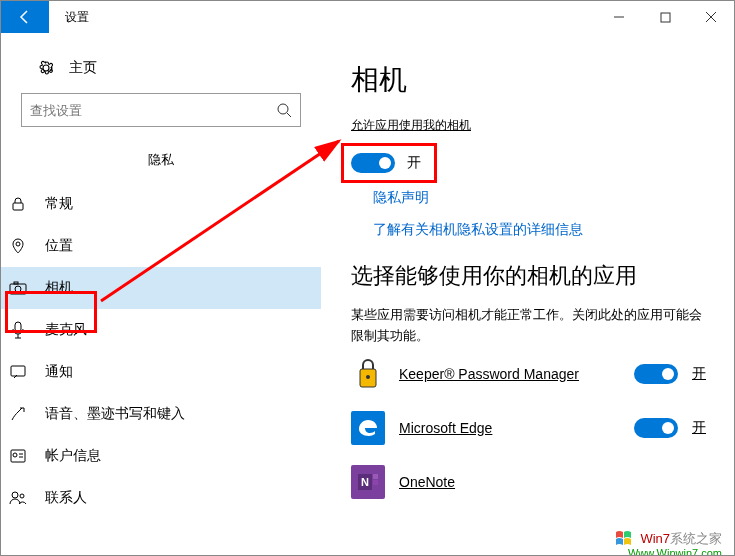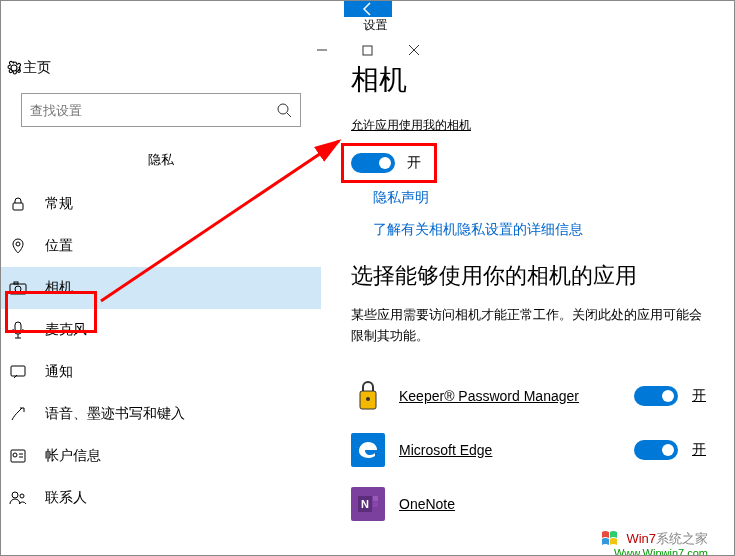--- a/index.html
+++ b/index.html
@@ -1,29 +1,29 @@
 <!DOCTYPE html>
 <html><head>
 <meta charset="utf-8">
 <style>
 * { margin: 0; padding: 0; box-sizing: border-box; font-family: "Microsoft YaHei", "Segoe UI", sans-serif; }
 body { width: 735px; height: 556px; background: #fff; overflow: hidden; position: relative; border: 1px solid #888; }
 
-.titlebar { height: 32px; display: flex; align-items: center; background: #fff; flex-direction: column; }
+.titlebar { height: 32px; display: flex; align-items: center; background: #fff; }
 .back-btn { width: 48px; height: 32px; background: #0078d7; display: flex; align-items: center; justify-content: center; cursor: pointer; }
 .back-btn svg { fill: #fff; }
 .title-text { margin-left: 16px; font-size: 12px; color: #000; flex: 1; }
 .win-controls { display: flex; }
 .win-btn { width: 46px; height: 32px; display: flex; align-items: center; justify-content: center; cursor: pointer; }
 .win-btn svg { stroke: #333; fill: none; stroke-width: 1; }
 
 .body-area { display: flex; height: calc(100% - 32px); }
 
 .sidebar { width: 320px; padding: 18px 0 0 0; border-right: none; position: relative; }
-.home-row { display: flex; align-items: flex-start; padding: 8px 20px 16px 4px; }
+.home-row { display: flex; align-items: flex-start; padding: 8px 20px 16px 36px; gap: 14px; }
 .gear-icon { width: 18px; height: 18px; }
 .home-label { font-size: 14px; color: #000; }
 
 .search-box { margin: 0 20px 20px 20px; border: 1px solid #999; height: 34px; display: flex; align-items: center; padding: 8px 8px; }
 .search-box input { border: none; outline: none; flex: 1; font-size: 13px; color: #666; background: transparent; }
 .search-box .mag { width: 16px; height: 16px; }
 
 .section-label { font-size: 13px; color: #000; padding: 4px 20px 14px 20px; text-align: center; }
 
 .nav-item { display: flex; align-items: center; gap: 18px; padding: 12px 8px; cursor: pointer; font-size: 14px; color: #000; }
@@ -37,31 +37,31 @@
 .sub-label { font-size: 12px; color: #000; margin-bottom: 19px; text-decoration: underline; }
 
 .toggle-row { display: flex; align-items: center; gap: 12px; margin-bottom: 16px; }
 .toggle { width: 44px; height: 20px; border-radius: 10px; background: #0078d7; position: relative; cursor: pointer; }
 .toggle .knob { position: absolute; width: 12px; height: 12px; background: #fff; border-radius: 50%; top: 4px; right: 4px; }
 .toggle-label { font-size: 14px; }
 
 .link { color: #0066cc; font-size: 14px; display: block; margin-bottom: 14px; cursor: pointer; margin-left: 22px; }
 
 .content h2 { font-size: 22px; font-weight: 400; margin: 22px 0 14px 0; }
-.desc { font-size: 13px; color: #000; line-height: 1.6; margin-bottom: 22px; }
+.desc { font-size: 13px; color: #000; line-height: 1.6; }
 
 .app-row { display: flex; align-items: center; gap: 14px; padding: 10px 0; text-decoration: underline; }
 .app-icon { width: 34px; height: 34px; display: flex; align-items: center; justify-content: center; border-radius: 2px; }
 .app-name { flex: 1; font-size: 14px; }
 .app-row .toggle { flex-shrink: 0; }
 .app-row .state { font-size: 14px; width: 20px; }
 
 .arrow-svg { position: absolute; pointer-events: none; z-index: 50; }
 
-.watermark { position: absolute; bottom: 6px; right: 26px; font-size: 13px; color: #888; display:flex; align-items:center; gap:4px;}
+.watermark { position: absolute; bottom: 6px; right: 12px; font-size: 13px; color: #888; display:flex; align-items:center; gap:4px;}
 .watermark b { color:#b00; font-weight:normal;}
 .wm-green{color:#090;}
 </style>
 </head>
 <body>
 
 <div class="titlebar">
   <div class="back-btn">
     <svg width="16" height="16" viewBox="0 0 16 16">
         <path d="M10 2 L4 8 L10 14" stroke="#fff" stroke-width="1.5" fill="none"></path>

